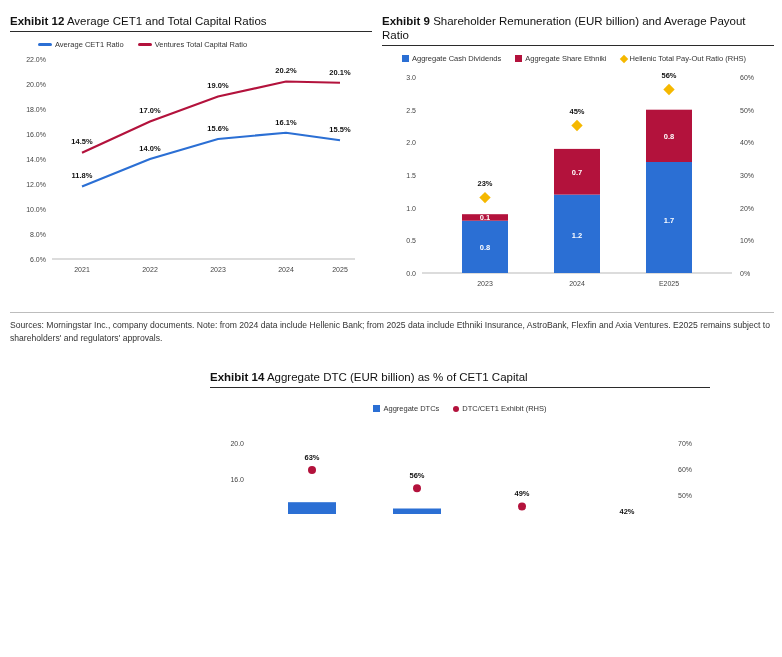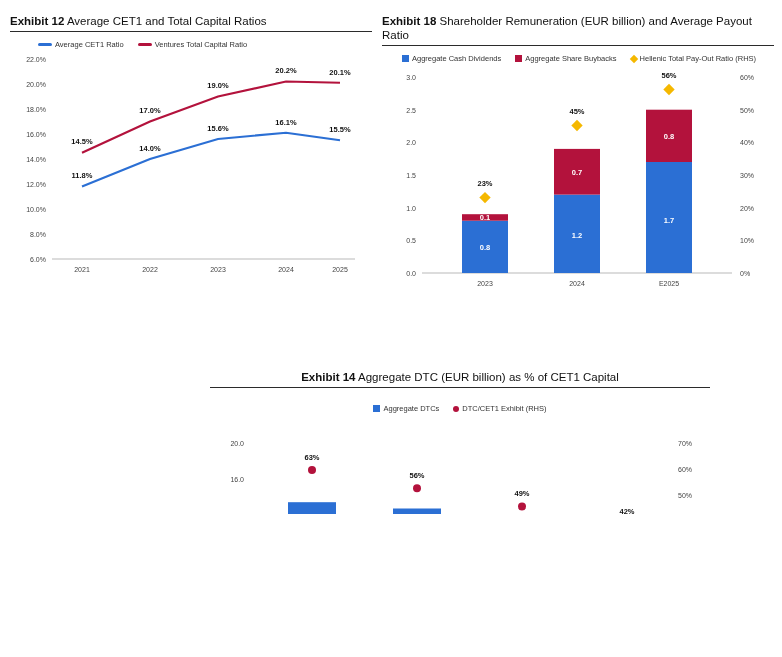--- a/index.html
+++ b/index.html
@@ -101,33 +101,33 @@
         <text class="dlabel" x="140" y="102" text-anchor="middle">14.0%</text>
         <text class="dlabel" x="208" y="82" text-anchor="middle">15.6%</text>
         <text class="dlabel" x="276" y="76" text-anchor="middle">16.1%</text>
         <text class="dlabel" x="330" y="83" text-anchor="middle">15.5%</text>
       </g>
     </svg>
   </div>
 
   <div class="panel" style="left:382px; top:14px; width:392px;">
     <div class="ex-title">
-      <b>Exhibit 18</b>
+      <b>Exhibit 9</b>
       <span class="rest">Shareholder Remuneration (EUR billion) and Average Payout Ratio</span>
       <div class="title-rule"></div>
     </div>
 
     <div class="legend" style="margin-top:8px; margin-left:20px;">
       <span class="item">
         <span class="swatch-box" style="background:#2b6fd4"></span>
         <span>Aggregate Cash Dividends</span>
       </span>
       <span class="item">
         <span class="swatch-box" style="background:#b3123c"></span>
-        <span>Aggregate Share Buybacks</span>
+        <span>Aggregate Share Ethniki</span>
       </span>
       <span class="item">
         <span class="swatch-dot" style="background:#f5b800"></span>
         <span>Hellenic Total Pay-Out Ratio (RHS)</span>
       </span>
     </div>
 
     <svg width="392" height="230" viewBox="0 0 392 230">
 
       <g>
@@ -183,23 +183,24 @@
       </g>
 
       <g>
         <text class="tick-label" x="103" y="223" text-anchor="middle">2023</text>
         <text class="tick-label" x="195" y="223" text-anchor="middle">2024</text>
         <text class="tick-label" x="287" y="223" text-anchor="middle">E2025</text>
       </g>
     </svg>
   </div>
 
+  <div class="panel sources" style="left:10px; top:312px; width:764px;">Sources: Morningstar Inc., company documents. Note: from 2024 data include Hellenic Bank; from 2025 data include Ethniki Insurance, AstroBank, Flexfin and Axia Ventures. E2025 remains subject to shareholders' and regulators' approvals.</div>
 
   <div class="panel" style="left:210px; top:370px; width:500px;">
-    <div class="ex-title" style="text-align:center;">
+    <div class="ex-title" style="text-align:left;">
       <b>Exhibit 14</b>
       <span class="rest">Aggregate DTC (EUR billion) as % of CET1 Capital</span>
       <div class="title-rule"></div>
     </div>
 
     <div class="legend" style="margin-top:16px; justify-content:center;">
       <span class="item">
         <span class="swatch-box" style="background:#2b6fd4"></span>
         <span>Aggregate DTCs</span>
       </span>

